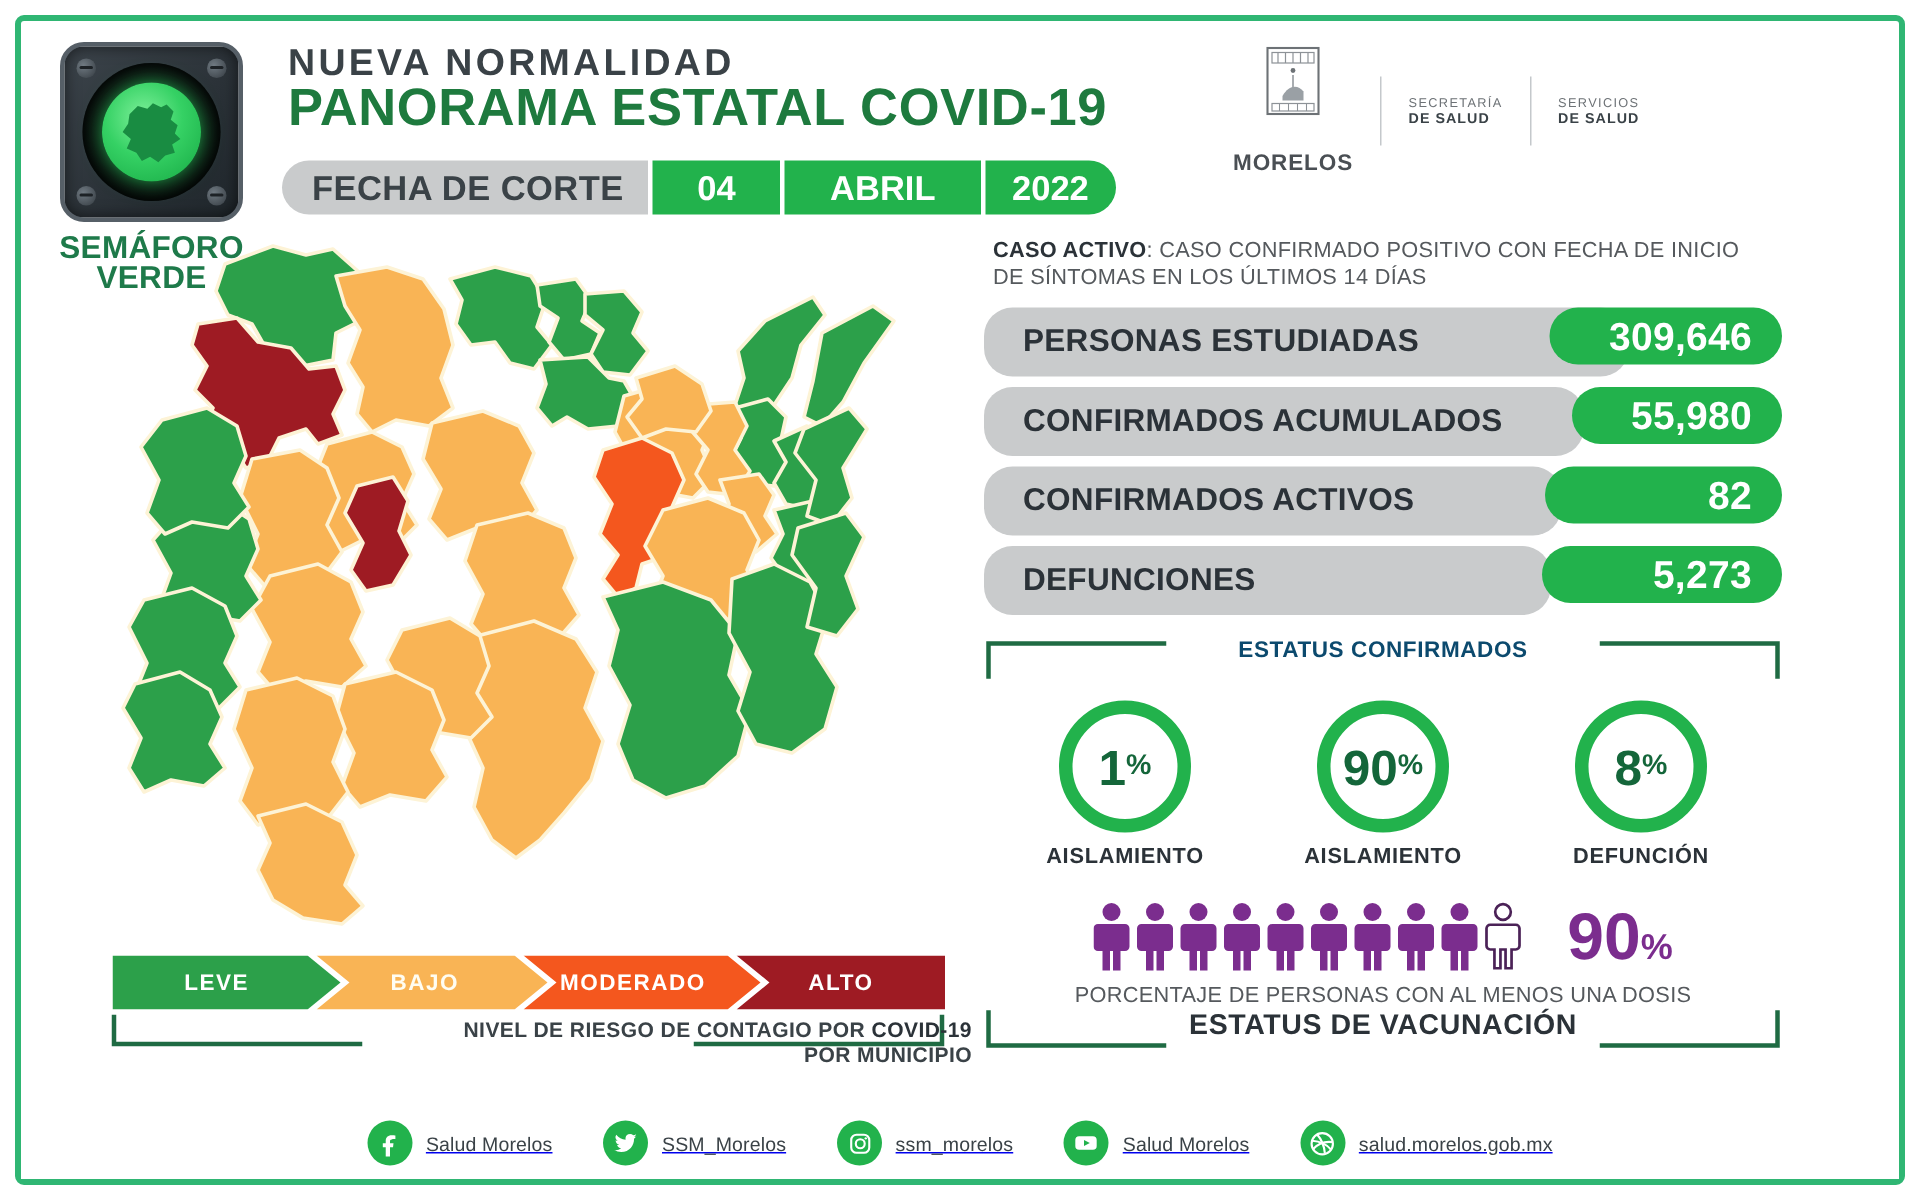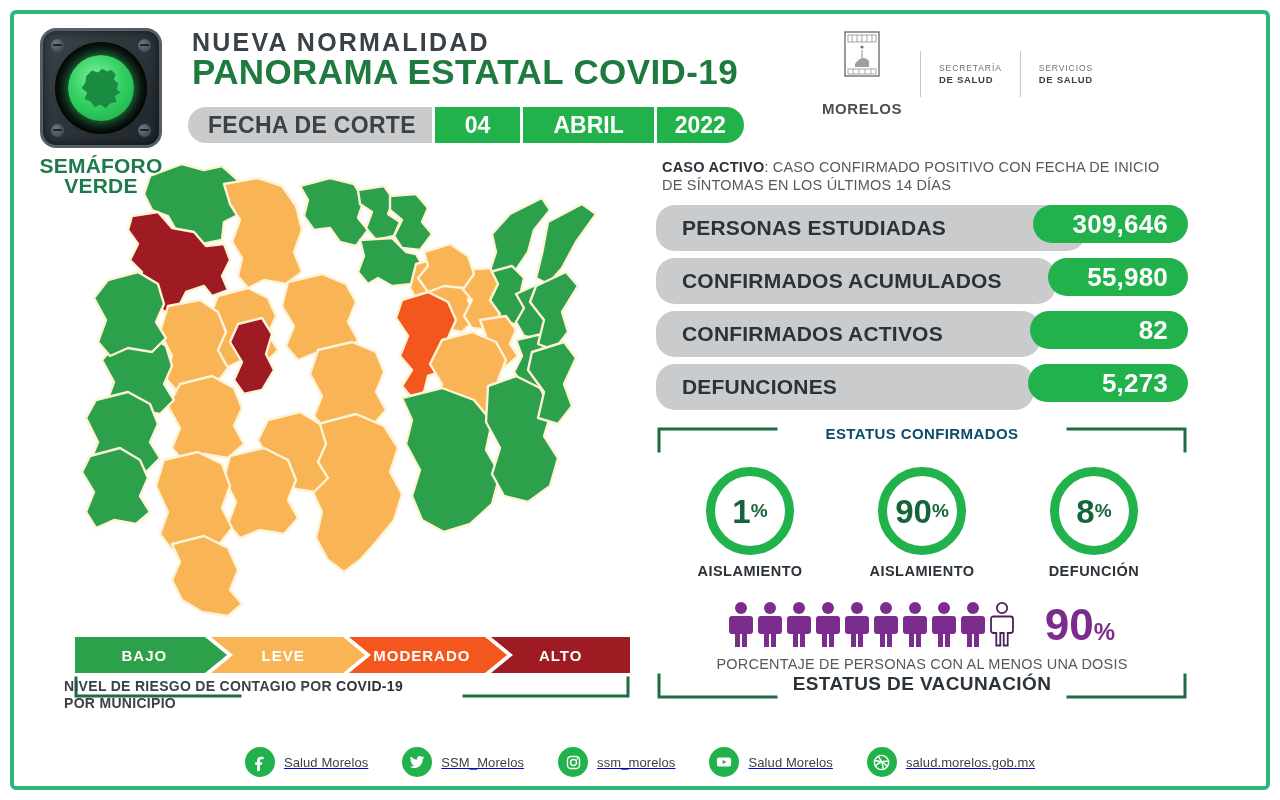--- a/index.html
+++ b/index.html
@@ -87,21 +87,21 @@
   .legend{position:absolute;left:75px;top:637px;width:555px;height:36px;}
   .legend svg{display:block;}
   .legend-txt{
     position:absolute;left:0;top:0;width:555px;height:36px;display:flex;
   }
   .lg-item{flex:1;display:flex;align-items:center;justify-content:center;
     color:#fff;font-size:15px;font-weight:bold;letter-spacing:1px;}
   .lg-item.leve{color:#ffffff;}
   .lg-item.bajo{color:#fffdf2;}
   .legend-caption{
-    position:absolute;left:64px;top:678px;width:560px;text-align:left;
+    position:absolute;left:88px;top:678px;width:560px;text-align:right;
     font-size:14px;color:#3a4247;font-weight:bold;line-height:17px;letter-spacing:.3px;
   }
   .legend-caption b{color:#2b3238;}
   .bracket-bottom{position:absolute;left:72px;top:676px;width:560px;height:26px;}
   .bracket-bottom svg{display:block;}
 
   
   .note{
     position:absolute;left:662px;top:158px;width:520px;
     font-size:14.5px;color:#55595d;line-height:18px;letter-spacing:.2px;
@@ -360,22 +360,22 @@
   </div>
 
   <div class="legend">
     <svg width="555" height="36" viewBox="0 0 555 36">
       <path d="M0 0 H130 L152 18 L130 36 H0 Z" fill="#2ca04a"></path>
       <path d="M136 0 H268 L290 18 L268 36 H136 L158 18 Z" fill="#f9b455"></path>
       <path d="M274 0 H410 L432 18 L410 36 H274 L296 18 Z" fill="#f4571e"></path>
       <path d="M416 0 H555 V36 H416 L438 18 Z" fill="#9e1b23"></path>
     </svg>
     <div class="legend-txt">
+      <div class="lg-item leve">LEVE</div>
       <div class="lg-item bajo">BAJO</div>
-      <div class="lg-item leve">LEVE</div>
       <div class="lg-item">MODERADO</div>
       <div class="lg-item">ALTO</div>
     </div>
   </div>
 
   <div class="bracket-bottom">
     <svg width="560" height="26" viewBox="0 0 560 26">
       <path d="M4 2 V20 M4 20 H168 M392 20 H556 M556 20 V2" fill="none" stroke="#1f6b43" stroke-width="3" stroke-linecap="square"></path>
     </svg>
   </div>

